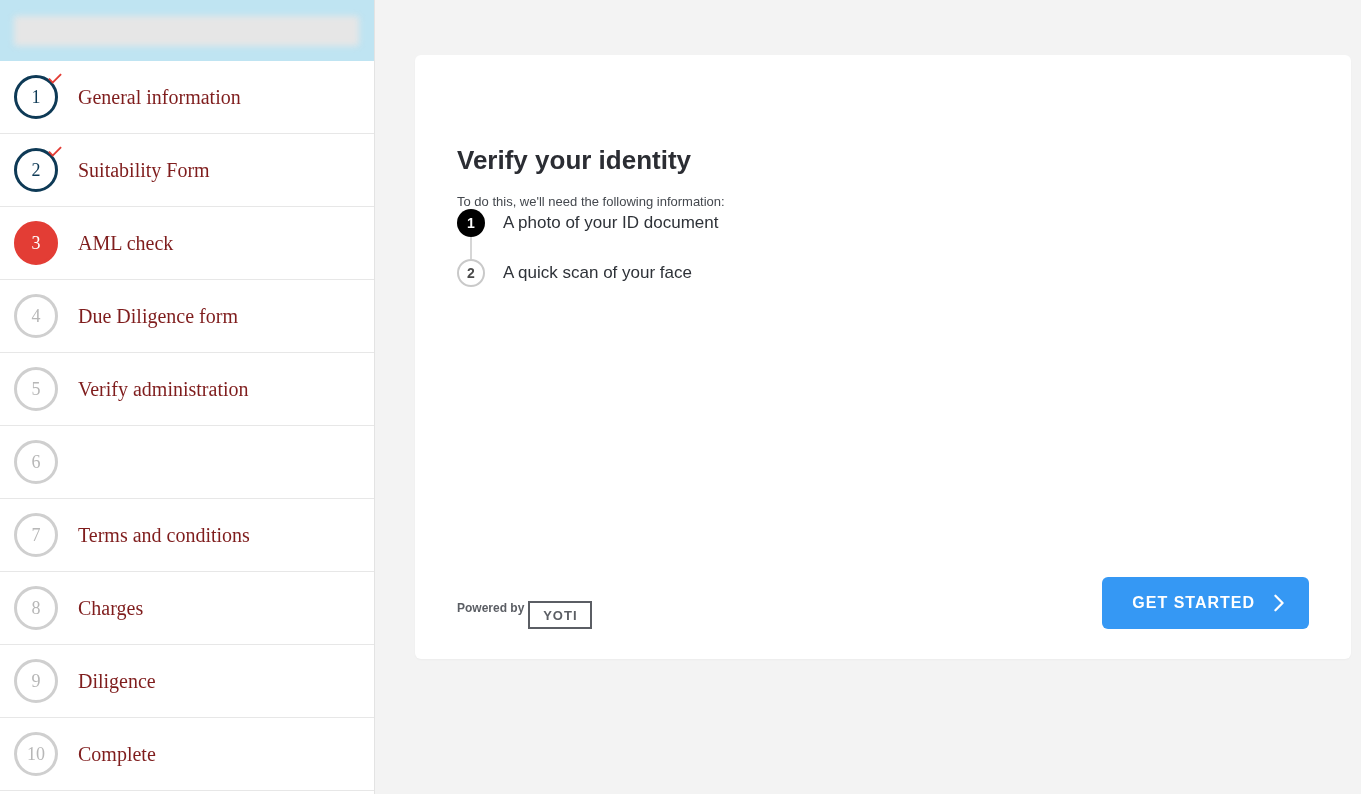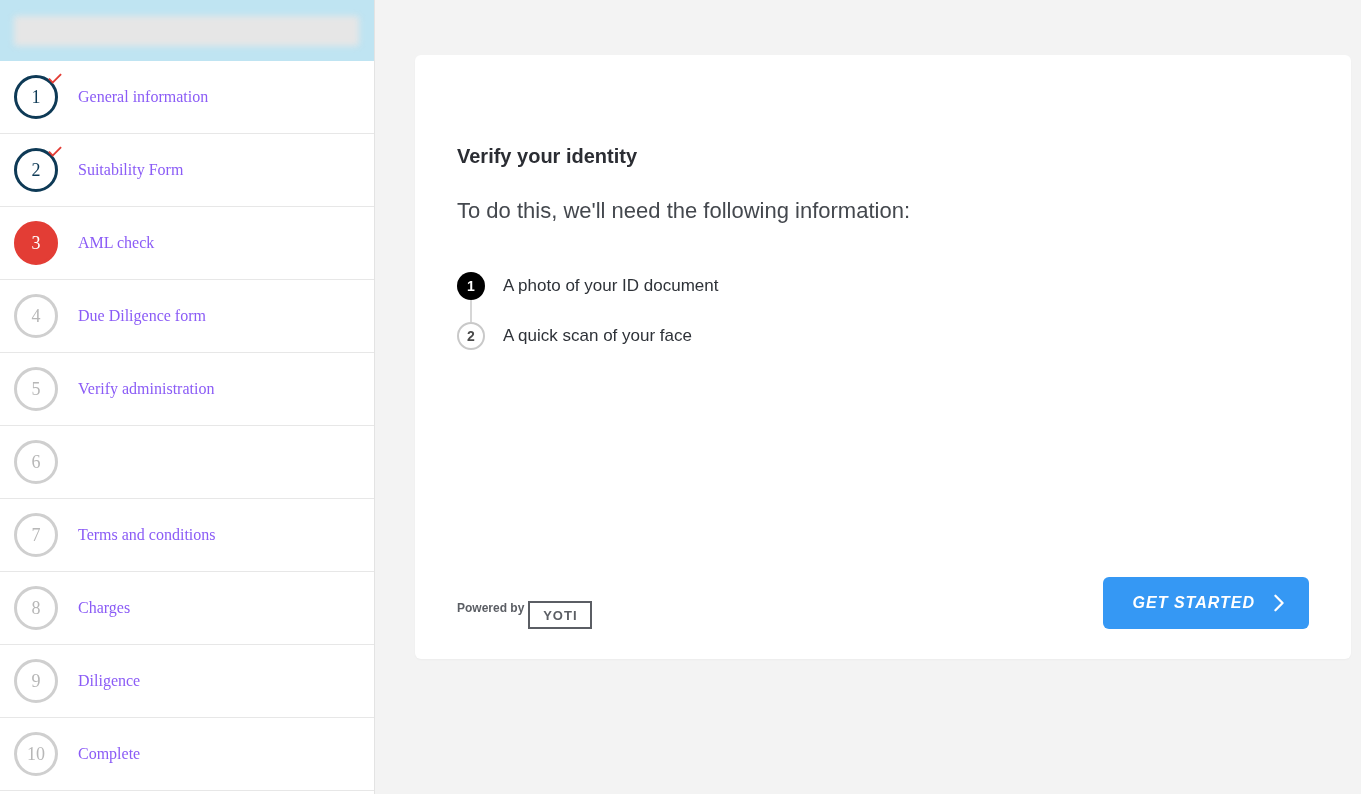--- a/index.html
+++ b/index.html
@@ -75,49 +75,48 @@
     .step-check {
       position: absolute;
       top: -9px;
       right: -9px;
       width: 18px;
       height: 18px;
       color: #e33d35;
     }
     .step-label {
       font-family: Georgia, 'Times New Roman', serif;
-      font-size: 16px;
-      color: #8b5cf6;
+      font-size: 20px;
+      color: #7f1d1d;
     }
 
     
     .main {
       flex: 1;
       padding: 55px 10px 0 40px;
     }
     .card {
       background: #fff;
       border-radius: 6px;
       width: 936px;
       height: 604px;
       padding: 90px 42px 30px 42px;
       display: flex;
       flex-direction: column;
       box-shadow: 0 1px 2px rgba(0,0,0,0.03);
     }
     .card-title {
-      font-size: 20px;
+      font-size: 26px;
       font-weight: 700;
       color: #2b2d33;
-      margin-bottom: 30px;
+      margin-bottom: 18px;
     }
     .card-subtitle {
-      font-size: 22px;
+      font-size: 13px;
       color: #44484e;
-      margin-bottom: 48px;
     }
     .req-list {
       position: relative;
     }
     .req-item {
       display: flex;
       align-items: center;
       margin-bottom: 22px;
       position: relative;
     }
@@ -195,21 +194,20 @@
       border-radius: 6px;
       height: 52px;
       padding: 0 24px 0 30px;
       font-size: 16px;
       font-weight: 700;
       letter-spacing: 1px;
       display: flex;
       align-items: center;
       gap: 18px;
       cursor: pointer;
-      font-style: italic;
     }
     .get-started-btn svg {
       width: 12px;
       height: 18px;
     }
   </style>
 </head>
 <body>
 
 <aside class="sidebar">

